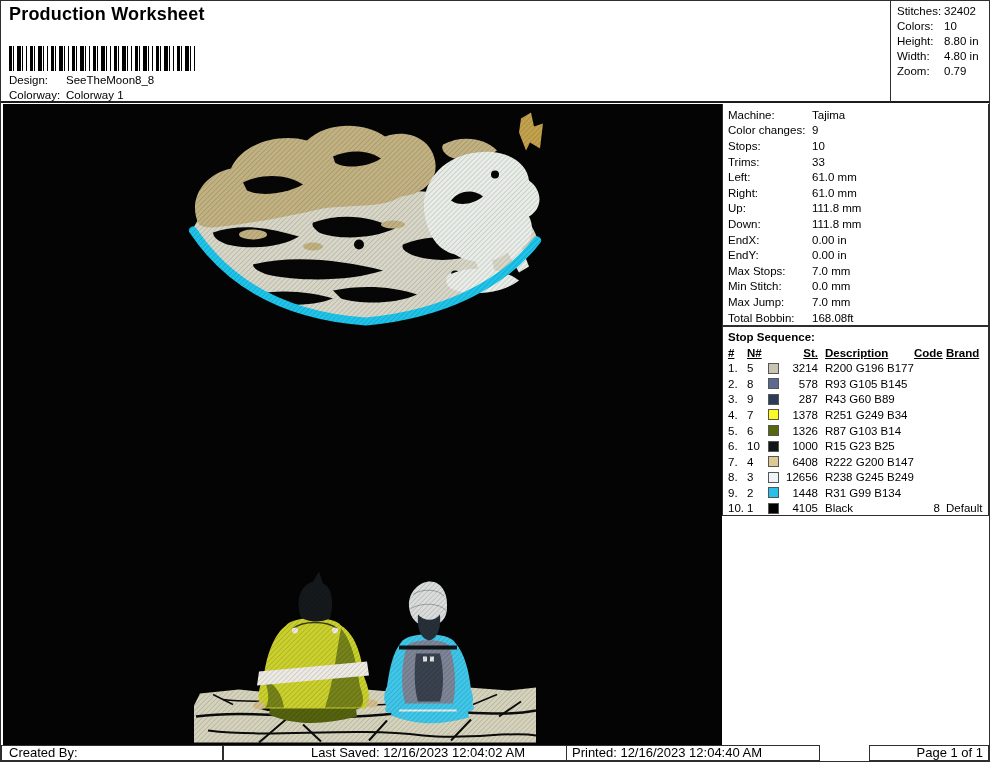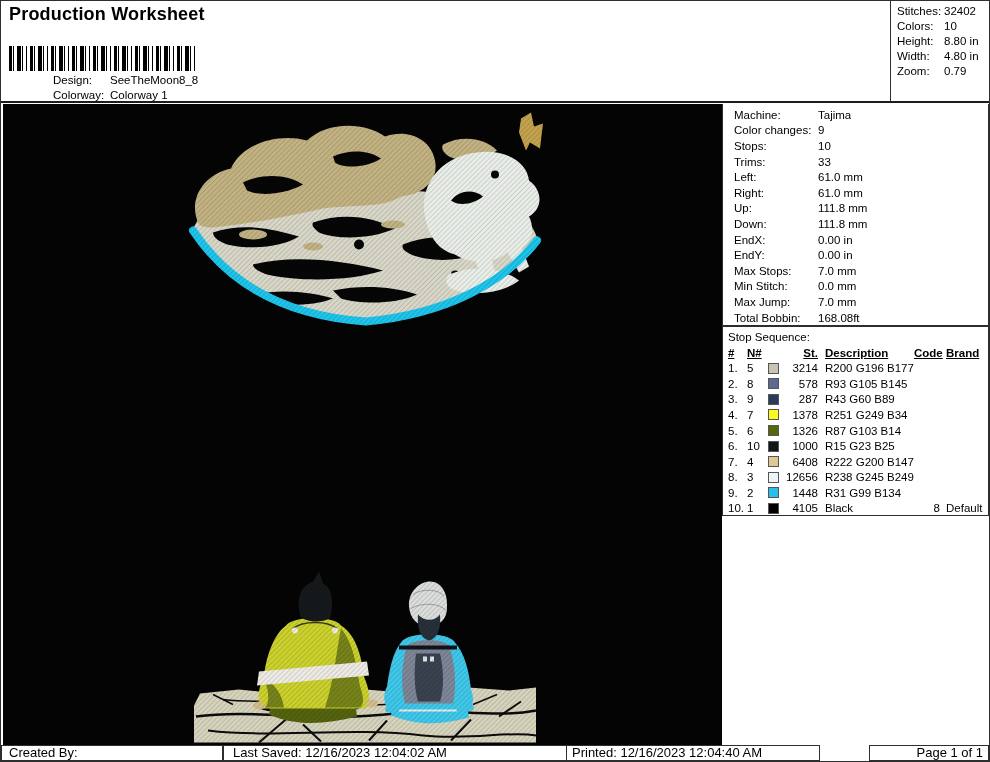--- a/index.html
+++ b/index.html
@@ -6,46 +6,46 @@
   .page{position:relative;width:990px;height:762px;background:#fff;margin:0 auto;
         font-family:"Liberation Sans","DejaVu Sans",sans-serif;color:#000;overflow:hidden;
         box-sizing:border-box;border:1px solid #2e2e2e;}
   
   .hdr-left{position:absolute;left:0;top:0;width:890px;height:102px;border-right:1px solid #2e2e2e;border-bottom:2px solid #1c1c1c;box-sizing:border-box;}
   .hdr-right{position:absolute;left:890px;top:0;width:98px;height:102px;border-bottom:2px solid #1c1c1c;box-sizing:border-box;}
   .title{position:absolute;left:8px;top:3px;font-size:18px;font-weight:bold;letter-spacing:.2px;}
   .subtitle{position:absolute;left:8px;top:27px;font-size:12.5px;}
   .barcode{position:absolute;left:8px;top:45px;width:186px;height:25px;
      background:repeating-linear-gradient(90deg,#000 0 3px,#fff 3px 4px,#000 4px 5px,#fff 5px 8px,#000 8px 12px,#fff 12px 13px,#000 13px 14px,#fff 14px 17px,#000 17px 18px,#fff 18px 21px);}
-  .meta-row{position:absolute;left:8px;font-size:11.5px;display:flex;margin-left:44px;}
+  .meta-row{position:absolute;left:8px;font-size:11.5px;display:flex;}
   .meta-label{width:57px;}
   .stat-row{display:flex;font-size:11.5px;height:15px;padding-left:6px;align-items:flex-start;}
   .stat-row:first-child{margin-top:4px;}
   .stat-label{width:47px;}
   
   .black-area{position:absolute;left:2px;top:103px;width:719px;height:642px;background:#040404;}
   .black-area svg{display:block;width:100%;height:100%;}
   
   .machine-box{position:absolute;left:721px;top:103px;width:267px;height:222px;border:1px solid #2e2e2e;border-top:none;box-sizing:border-box;padding-top:3px;}
-  .info-row{display:flex;height:15.6px;font-size:11.5px;padding-left:11px;align-items:center;}
+  .info-row{display:flex;height:15.6px;font-size:11.5px;padding-left:5px;align-items:center;}
   .info-label{width:84px;}
   .stop-box{position:absolute;left:721px;top:325px;width:267px;height:190px;border:1px solid #2e2e2e;box-sizing:border-box;padding:2px 4px 0 5px;font-size:11.5px;}
-  .stop-title{height:16px;line-height:16px;}
+  .stop-title{height:16px;line-height:16px;font-weight:bold;}
   .srow{display:grid;grid-template-columns:19px 21px 18px 34px 94px 26px 1fr;height:15.55px;align-items:center;}
   .srow.hd{font-weight:bold;}
   .srow.hd .hcell{text-decoration:underline;}
   .c-st{text-align:right;padding-right:2px;}
   .c-desc{padding-left:5px;}
   .c-code{text-align:right;}
   .c-brand{padding-left:6px;}
   .swatch{width:11px;height:11px;border:1px solid #555;box-sizing:border-box;}
   
   .foot{position:absolute;top:744px;height:16px;border:1px solid #2e2e2e;font-size:13px;line-height:14px;background:#fff;box-sizing:border-box;white-space:nowrap;}
   .f1{left:0;width:222px;padding-left:7px;}
-  .f2{left:222px;width:381px;padding-left:9px;}
+  .f2{left:222px;width:381px;padding-left:9px;text-align:center;}
   .f3{left:565px;width:254px;padding-left:5px;}
   .f4{left:868px;width:120px;text-align:right;padding-right:5px;}
 </style>
 </head>
 <body>
 
 <div class="page">
 
   <div class="hdr-left">
     <div class="title">Production Worksheet</div>

